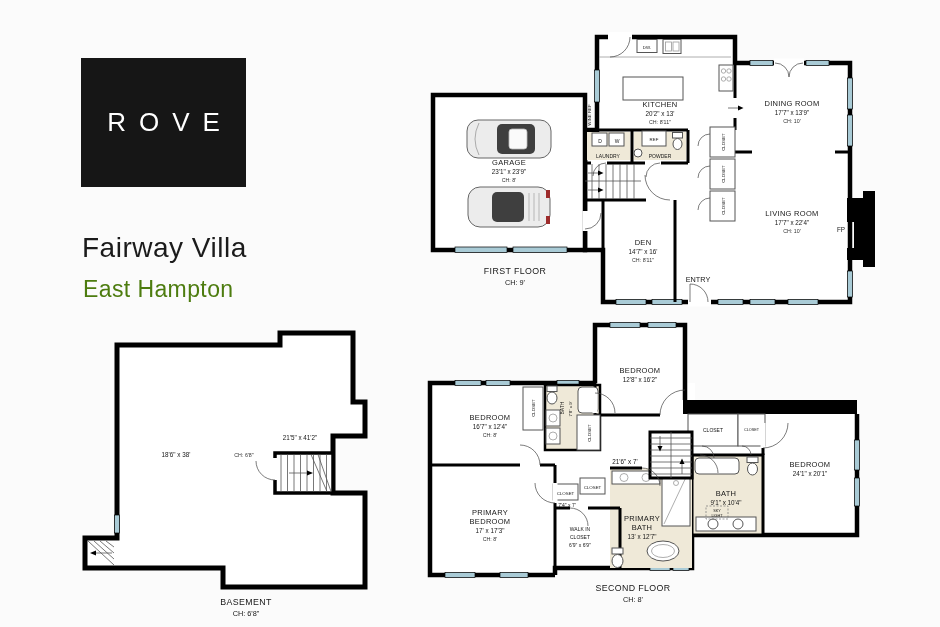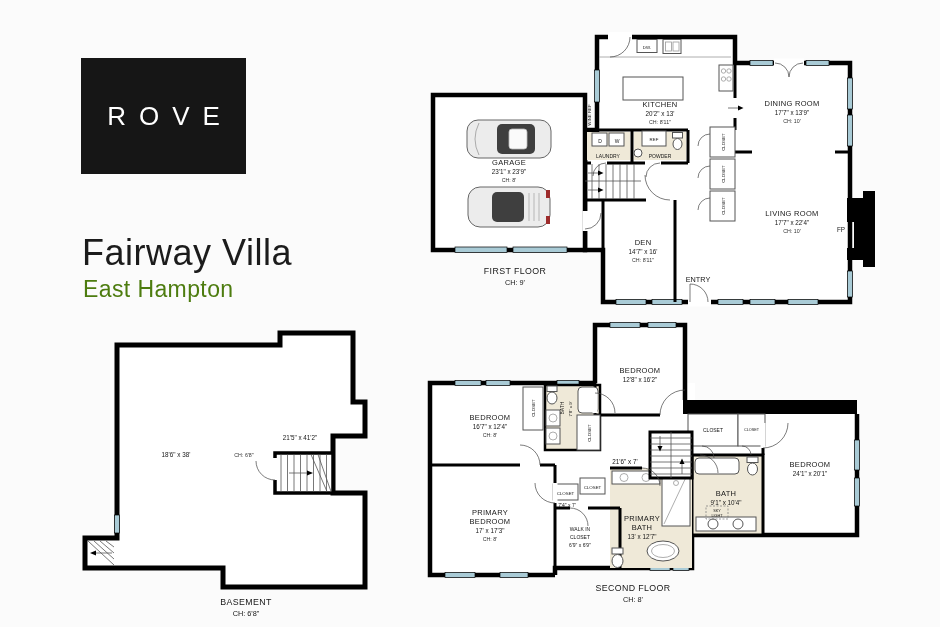--- a/index.html
+++ b/index.html
@@ -1,23 +1,23 @@
 <!DOCTYPE html>
 <html><head>
 <meta charset="utf-8">
 <style>
   html,body{margin:0;padding:0;}
   body{
     width:940px;height:627px;position:relative;overflow:hidden;
     background:#fbfbfb;font-family:"Liberation Sans",sans-serif;
   }
-  .logo{position:absolute;left:81px;top:58px;width:165px;height:116px;background:#161616;
+  .logo{position:absolute;left:81px;top:58px;width:165px;height:129px;background:#161616;
         display:flex;align-items:center;justify-content:center;}
   .logo span{color:#ffffff;font-size:26px;font-weight:400;letter-spacing:13px;margin-right:-13px;}
-  .title{position:absolute;left:82px;top:232px;margin:0;font-size:36px;font-weight:500;color:#1b1b1b;letter-spacing:.5px;}
+  .title{position:absolute;left:82px;top:232px;margin:0;font-size:28px;font-weight:500;color:#1b1b1b;letter-spacing:.5px;}
   .subtitle{position:absolute;left:83px;top:276px;margin:0;font-size:23px;font-weight:400;color:#4d7c0f;letter-spacing:.4px;}
   .plan{position:absolute;}
   #ff{left:420px;top:18px;}
   #bm{left:75px;top:330px;}
   #sf{left:420px;top:318px;}
   svg text{font-family:"Liberation Sans",sans-serif;text-anchor:middle;fill:#161616;}
   .t-name{font-size:7.5px;letter-spacing:.3px;}
   .t-dim{font-size:6.3px;}
   .t-ch{font-size:5.3px;fill:#333;}
   .t-title{font-size:8.8px;letter-spacing:.4px;}

